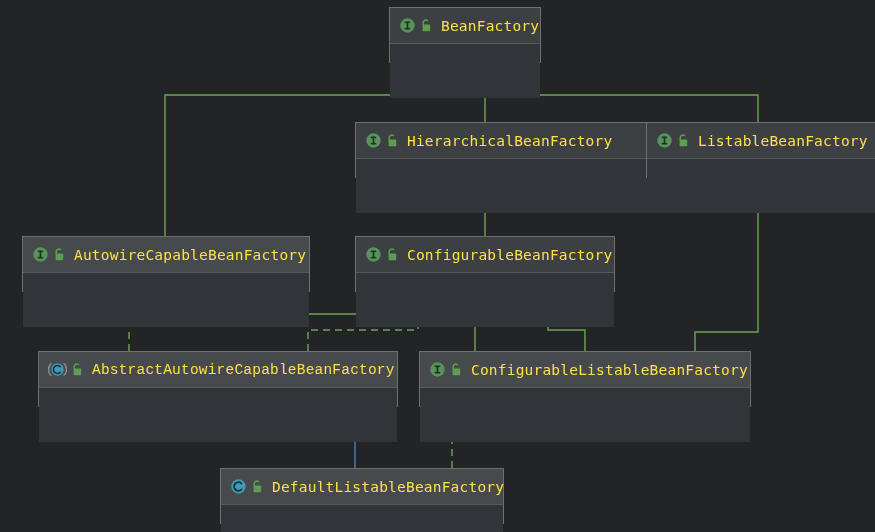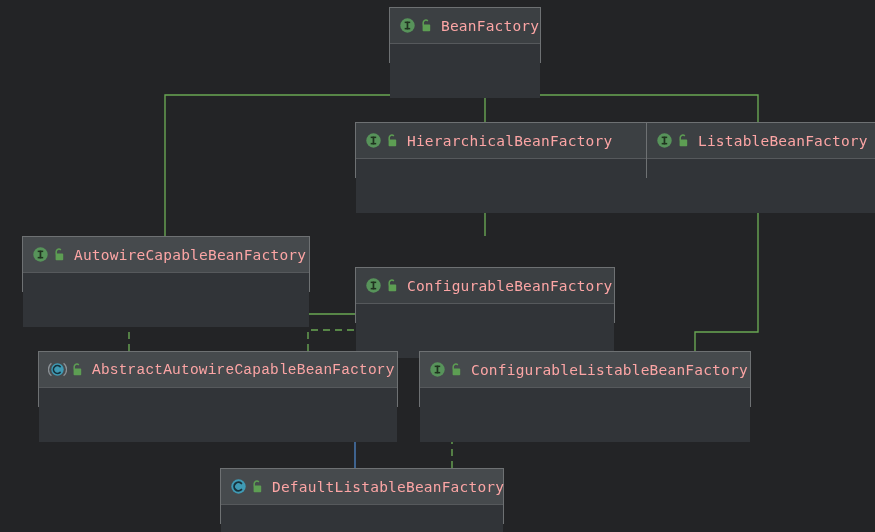--- a/index.html
+++ b/index.html
@@ -40,21 +40,21 @@
     border-bottom: 1px solid #56595c;
   }
   .node.sel > .node-header {
     background: #464a4d;
   }
   .node-body {
     height: 100%;
     background: #313438;
   }
   .node-title {
-    color: #fca5a5;
+    color: #fde047;
     font-size: 14.5px;
     letter-spacing: 0.2px;
     white-space: nowrap;
     margin-left: 8px;
   }
   .icons {
     display: flex;
     align-items: center;
     flex: 0 0 auto;
   }
@@ -167,21 +167,21 @@
           <span class="icons">
             <svg class="ic lock" width="14" height="15" viewBox="0 0 14 15">
               <path d="M4.2 7.2 V4.6 a2.6 2.6 0 0 1 4.6 -1.6" fill="none" stroke="#5d9e53" stroke-width="1.5"></path>
               <rect x="3.6" y="6.6" width="7.6" height="6.6" rx="0.8" fill="#5d9e53"></rect>
             </svg>
           </span>
           <span class="node-title">AutowireCapableBeanFactory</span>
         </div>
         <div class="node-body"></div>
       </div>
-      <div class="node" style="left: 355px; top: 236px; width: 260px; height: 56px; margin-top: 31px;">
+      <div class="node" style="left: 355px; top: 236px; width: 260px; height: 56px;">
         <div class="node-header">
           <span class="icons">
             <svg class="ic" width="17" height="17" viewBox="0 0 17 17">
               <circle cx="8.5" cy="8.5" r="7.2" fill="#57935a"></circle>
               <rect x="7.6" y="4.6" width="1.7" height="7.8" fill="#20331f"></rect>
               <rect x="5.7" y="4.6" width="5.5" height="1.5" fill="#20331f"></rect>
               <rect x="5.7" y="10.9" width="5.5" height="1.5" fill="#20331f"></rect>
             </svg>
           </span>
           <span class="icons">

